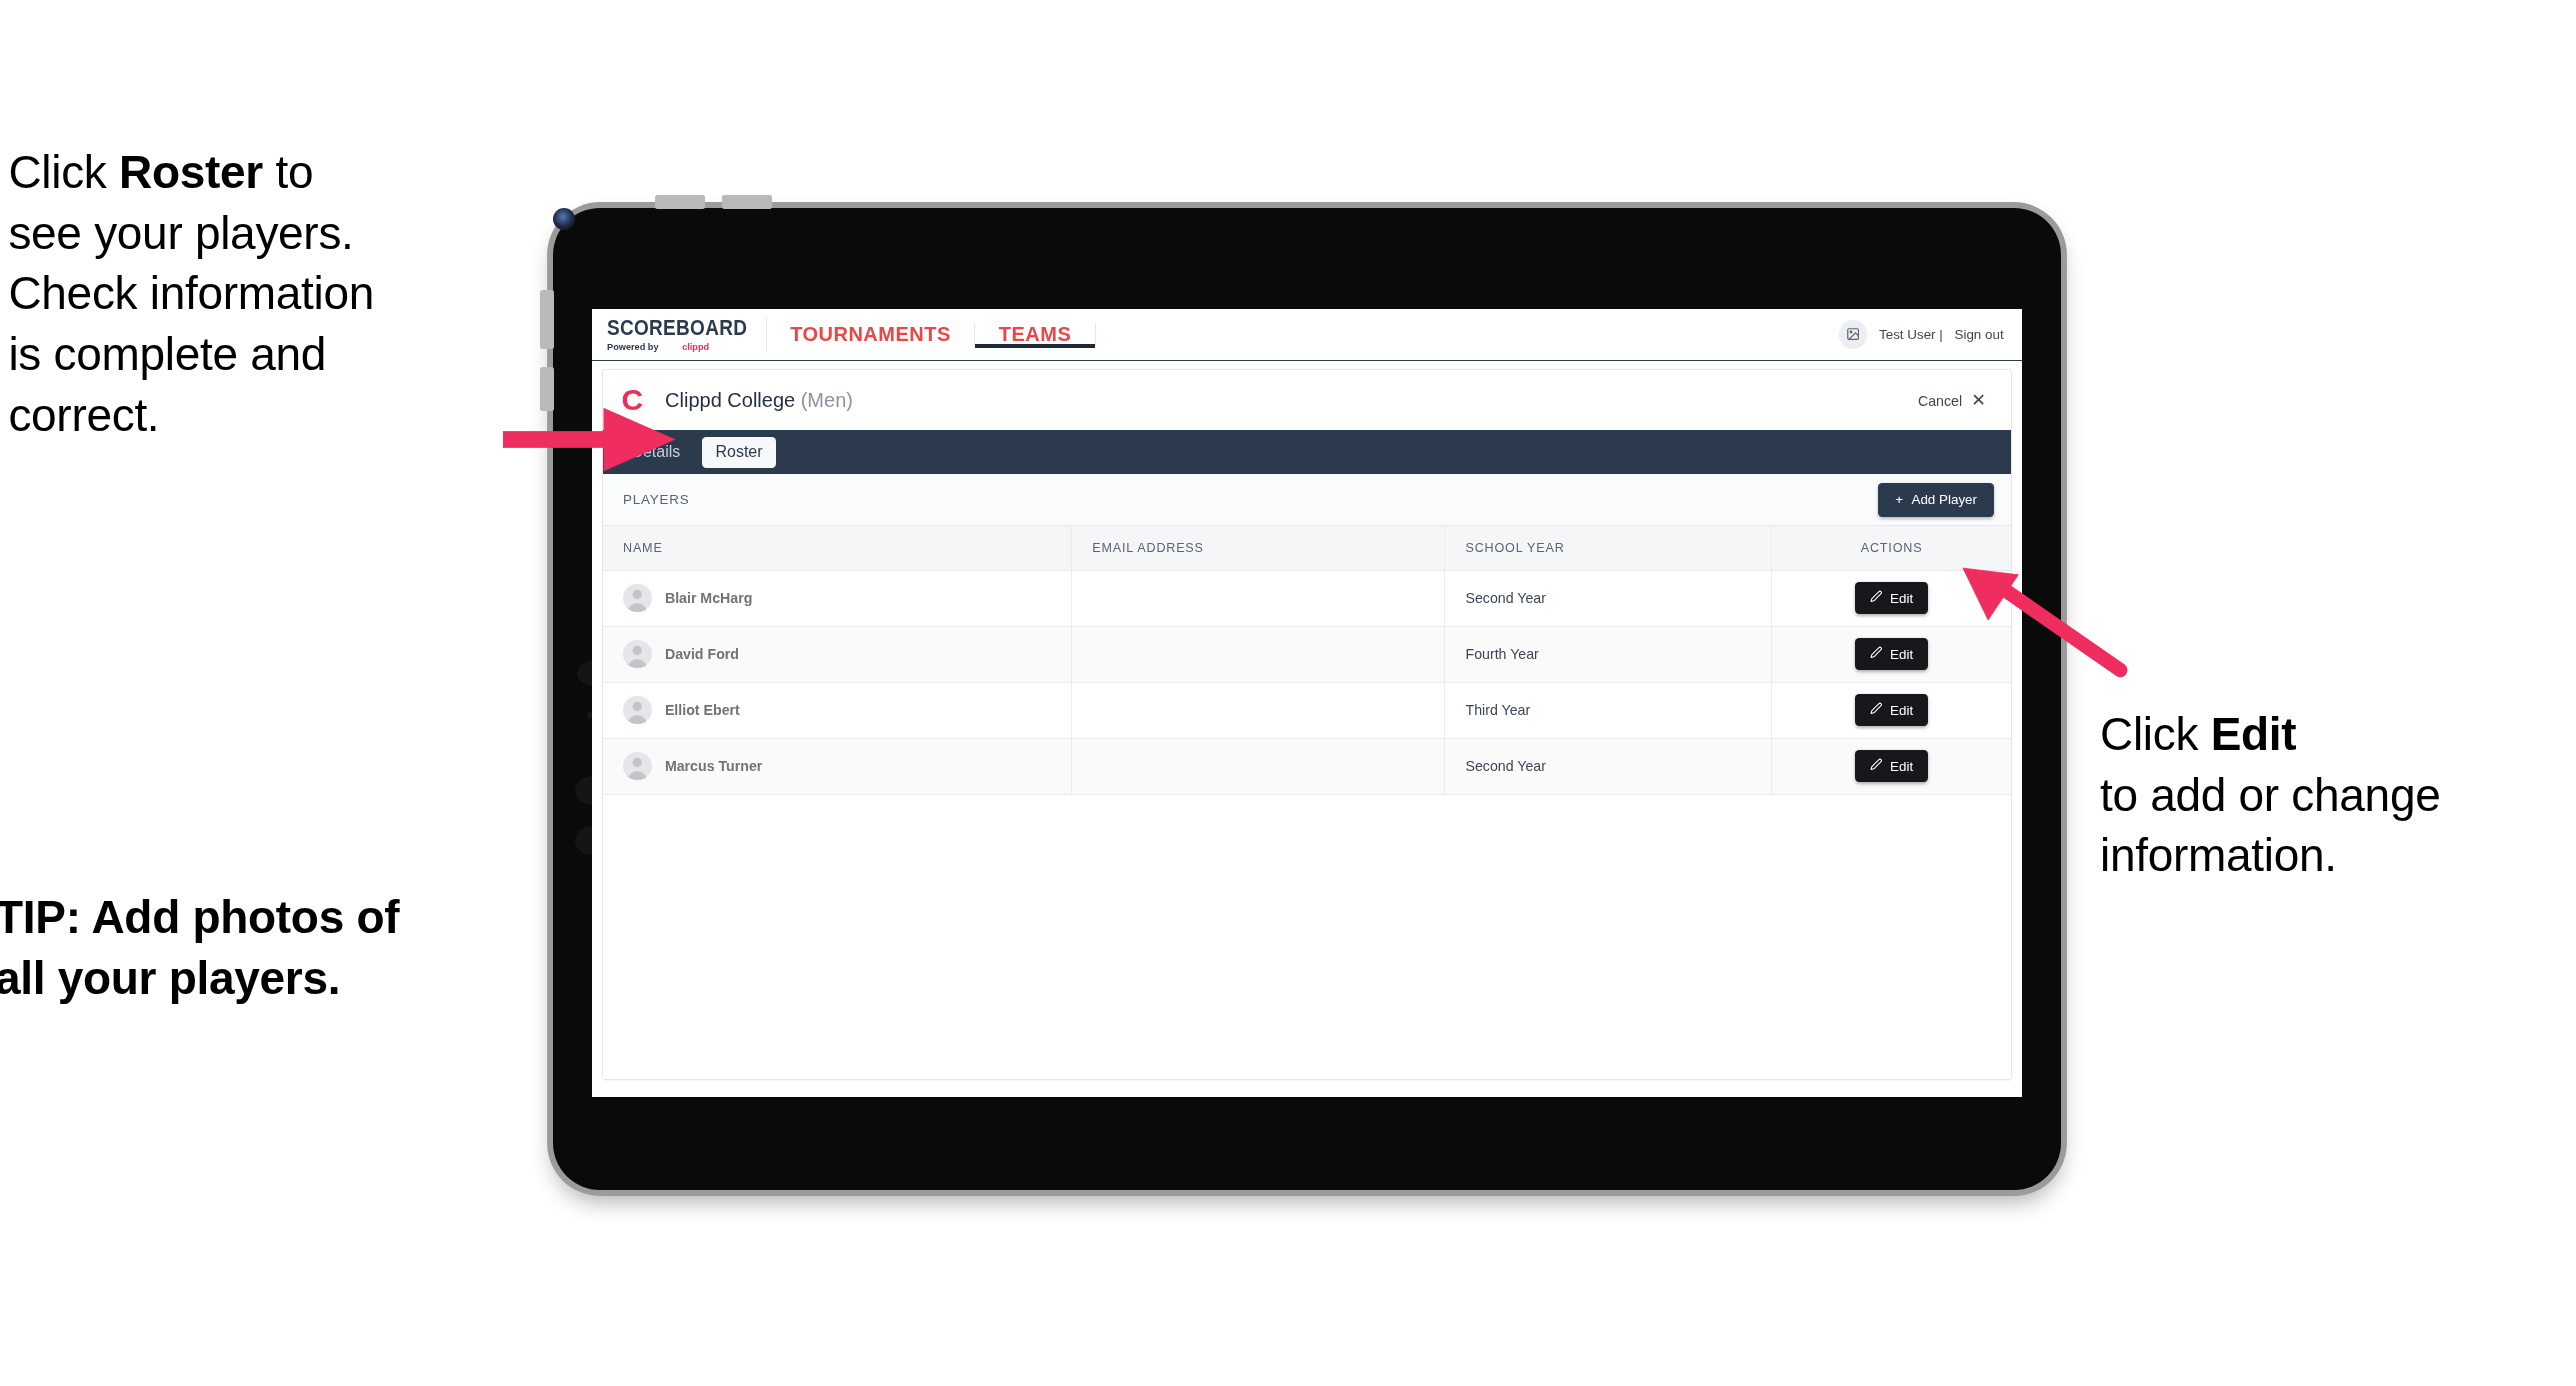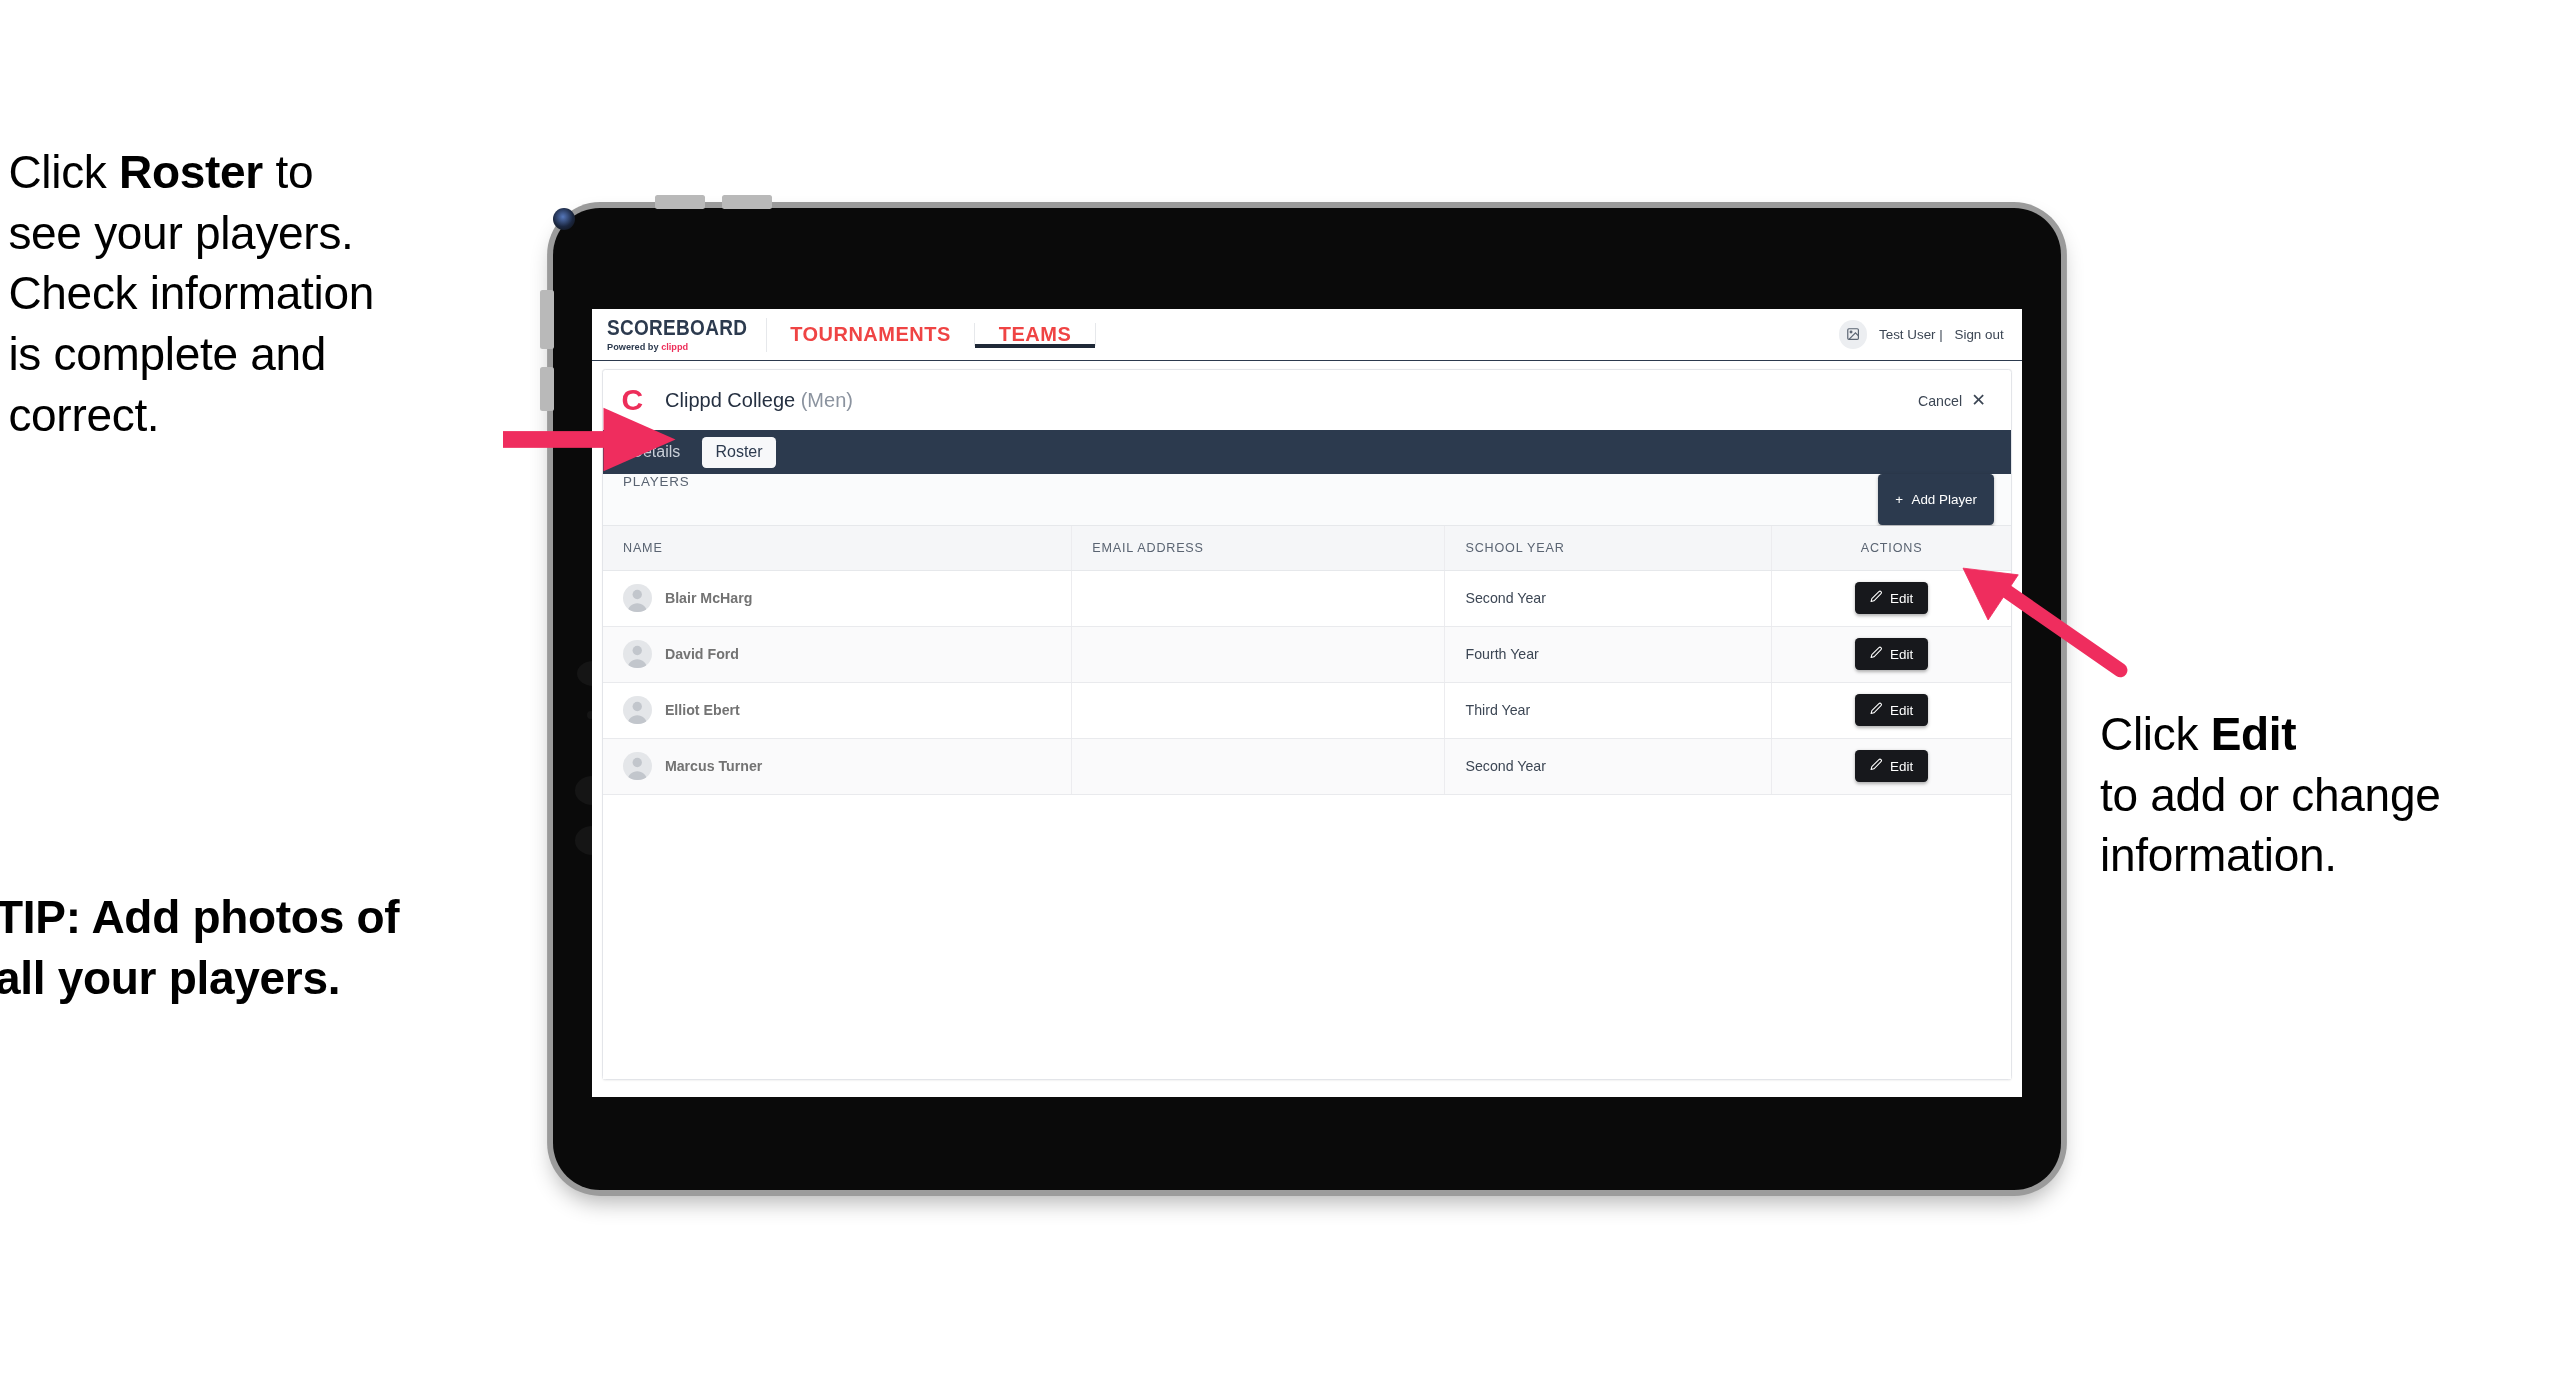--- a/index.html
+++ b/index.html
@@ -75,21 +75,21 @@
     padding: 0 18.4px 0 15px;
     border-right: 0.8px solid #e6e8eb;
   }
   .brand-title {
     font-size: 19px; font-weight: bold; color: #2c3a4e;
     letter-spacing: 0.3px; line-height: 1;
     font-family: "Liberation Sans", sans-serif;
     transform: scaleY(1.12); transform-origin: left center;
   }
   .brand-sub { font-size: 9.2px; color: #2c3a4e; margin-top: 5px; font-weight: bold; }
-  .brand-sub .accent { color: #ed2e5a; }
+  .brand-sub .accent { color: #ed2e5a; margin-left: 21px; }
 
   .navtab {
     display: flex; align-items: center;
     padding: 0 23.5px;
     font-size: 20px; color: #ef4444;
     letter-spacing: 0.5px;
     border-right: 0.8px solid #e6e8eb;
     position: relative;
     cursor: pointer;
     font-weight: bold;
@@ -142,21 +142,21 @@
     background: #2c3a4e;
   }
   .subtab {
     font-size: 16px; color: #c9cfd8;
     padding: 6.7px 13.4px; border-radius: 4.2px; cursor: pointer;
   }
   .subtab.active { background: #f7f8fa; color: #2c3a4e; }
 
   
   .players-bar {
-    display: flex; 
+    display: flex; align-items: center;
     height: 52px; padding: 0 17px 0 20px;
     background: #fafbfc;
     border-bottom: 0.8px solid #e6e8eb;
   }
   .players-label { font-size: 13.4px; color: #5a6472; letter-spacing: 0.8px; }
   .bar-spacer { flex: 1; }
   .btn-add {
     display: flex; align-items: center; gap: 8.4px;
     background: #2c3a4e; color: #ffffff;
     font-size: 13.4px; padding: 9.2px 17px; border-radius: 4.2px;

